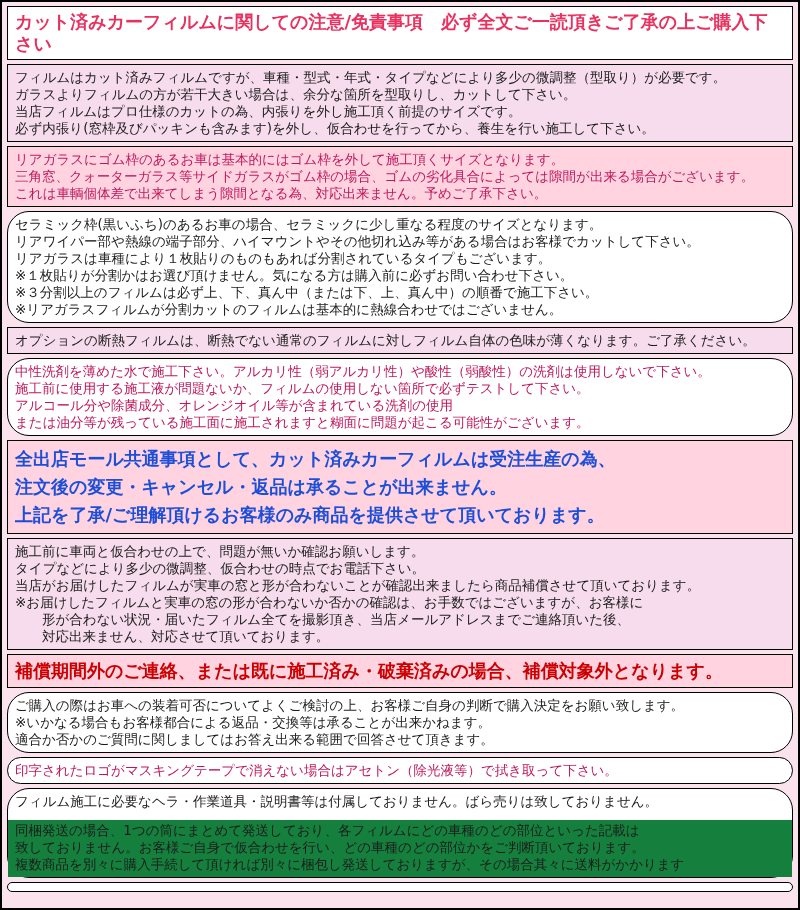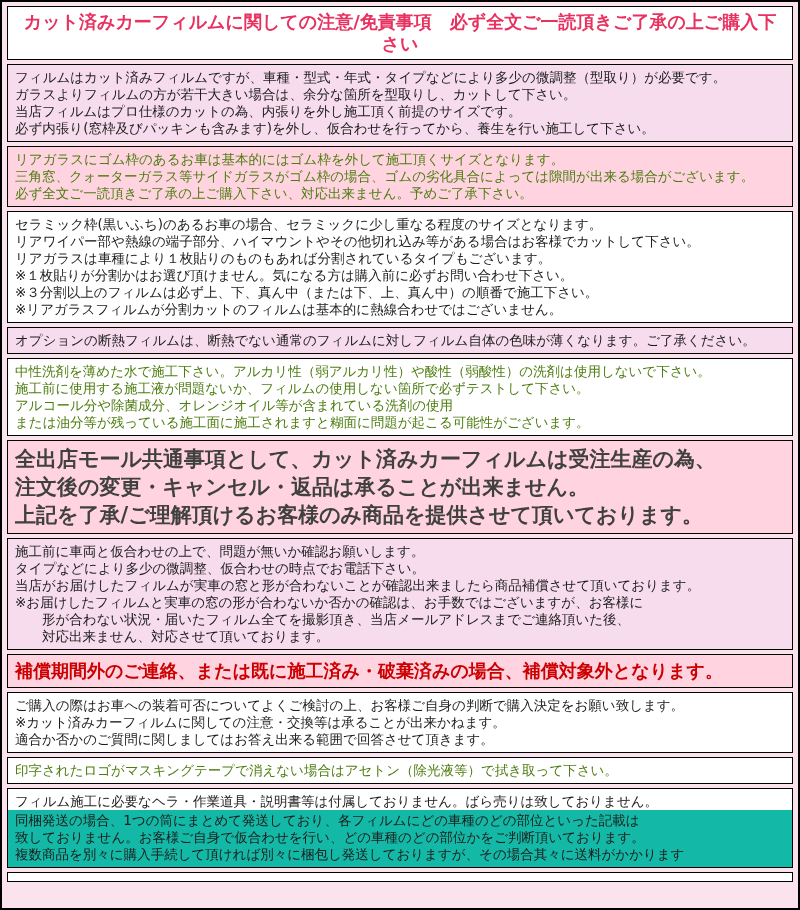--- a/index.html
+++ b/index.html
@@ -3,51 +3,51 @@
 <meta charset="utf-8">
 <style>
   html,body{margin:0;padding:0;background:#dcdcdc;}
   .page{
     width:800px;min-height:910px;box-sizing:border-box;
     background:#fbe3ee;border:2px solid #000;
     padding:4px 5px;display:flex;flex-direction:column;gap:4px;
     font-family:"DejaVu Sans","Liberation Sans",sans-serif;
   }
   .box{border:1px solid #000;padding:4px 7px;box-sizing:border-box;}
-  .bg-white{background:#ffffff;}
+  .bg-white{background:#ffffff;border-radius:22px;}
   .bg-pink{background:#ffd4e0;}
   .bg-lpink{background:#f6dcec;}
   .ln{font-size:13.5px;line-height:17px;color:#1c1c1c;white-space:pre-wrap;}
-  .red{color:#4d7c0f;}
-  .title-box{background:#ffffff;border:1px solid #000;padding:4px 7px;text-align:center;}
+  .red{color:#be185d;}
+  .title-box{background:#ffffff;border:1px solid #000;padding:4px 7px;}
   .title{color:#e8315f;font-weight:bold;font-size:18px;line-height:22px;white-space:pre-wrap;}
-  .big-red .ln{font-size:21px;line-height:28px;font-weight:bold;color:#404040;}
+  .big-red .ln{font-size:18px;line-height:28px;font-weight:bold;color:#1d4ed8;}
   .warranty .ln{font-size:18px;line-height:24px;font-weight:bold;color:#cc0000;font-family:Liberation Serif, serif;}
-  .pink-inner{background:#14b8a6;margin:0 -7px -4px -7px;padding:2px 7px 4px 7px;}
+  .pink-inner{background:#15803d;margin:10px -7px -4px -7px;padding:2px 7px 4px 7px;}
 </style>
 </head>
 <body>
 
 <div class="page">
 
   <div class="title-box">
     <div class="title">カット済みカーフィルムに関しての注意/免責事項　必ず全文ご一読頂きご了承の上ご購入下さい</div>
   </div>
 
   <div class="box bg-lpink">
     <div class="ln">フィルムはカット済みフィルムですが、車種・型式・年式・タイプなどにより多少の微調整（型取り）が必要です。</div>
     <div class="ln">ガラスよりフィルムの方が若干大きい場合は、余分な箇所を型取りし、カットして下さい。</div>
     <div class="ln">当店フィルムはプロ仕様のカットの為、内張りを外し施工頂く前提のサイズです。</div>
     <div class="ln">必ず内張り(窓枠及びパッキンも含みます)を外し、仮合わせを行ってから、養生を行い施工して下さい。</div>
   </div>
 
   <div class="box bg-pink">
     <div class="ln red">リアガラスにゴム枠のあるお車は基本的にはゴム枠を外して施工頂くサイズとなります。</div>
     <div class="ln red">三角窓、クォーターガラス等サイドガラスがゴム枠の場合、ゴムの劣化具合によっては隙間が出来る場合がございます。</div>
-    <div class="ln red">必ず全文ご一読頂きご了承の上ご購入下さい、対応出来ません。予めご了承下さい。</div>
+    <div class="ln red">これは車輌個体差で出来てしまう隙間となる為、対応出来ません。予めご了承下さい。</div>
   </div>
 
   <div class="box bg-white">
     <div class="ln">セラミック枠(黒いふち)のあるお車の場合、セラミックに少し重なる程度のサイズとなります。</div>
     <div class="ln">リアワイパー部や熱線の端子部分、ハイマウントやその他切れ込み等がある場合はお客様でカットして下さい。</div>
     <div class="ln">リアガラスは車種により１枚貼りのものもあれば分割されているタイプもございます。</div>
     <div class="ln">※１枚貼りが分割かはお選び頂けません。気になる方は購入前に必ずお問い合わせ下さい。</div>
     <div class="ln">※３分割以上のフィルムは必ず上、下、真ん中（または下、上、真ん中）の順番で施工下さい。</div>
     <div class="ln">※リアガラスフィルムが分割カットのフィルムは基本的に熱線合わせではございません。</div>
   </div>
@@ -77,21 +77,21 @@
     <div class="ln">　　形が合わない状況・届いたフィルム全てを撮影頂き、当店メールアドレスまでご連絡頂いた後、</div>
     <div class="ln">　　対応出来ません、対応させて頂いております。</div>
   </div>
 
   <div class="box bg-pink warranty">
     <div class="ln">補償期間外のご連絡、または既に施工済み・破棄済みの場合、補償対象外となります。</div>
   </div>
 
   <div class="box bg-white">
     <div class="ln">ご購入の際はお車への装着可否についてよくご検討の上、お客様ご自身の判断で購入決定をお願い致します。</div>
-    <div class="ln">※カット済みカーフィルムに関しての注意・交換等は承ることが出来かねます。</div>
+    <div class="ln">※いかなる場合もお客様都合による返品・交換等は承ることが出来かねます。</div>
     <div class="ln">適合か否かのご質問に関しましてはお答え出来る範囲で回答させて頂きます。</div>
   </div>
 
   <div class="box bg-white">
     <div class="ln red">印字されたロゴがマスキングテープで消えない場合はアセトン（除光液等）で拭き取って下さい。</div>
   </div>
 
   <div class="box bg-white">
     <div class="ln">フィルム施工に必要なヘラ・作業道具・説明書等は付属しておりません。ばら売りは致しておりません。</div>
     <div class="pink-inner">

